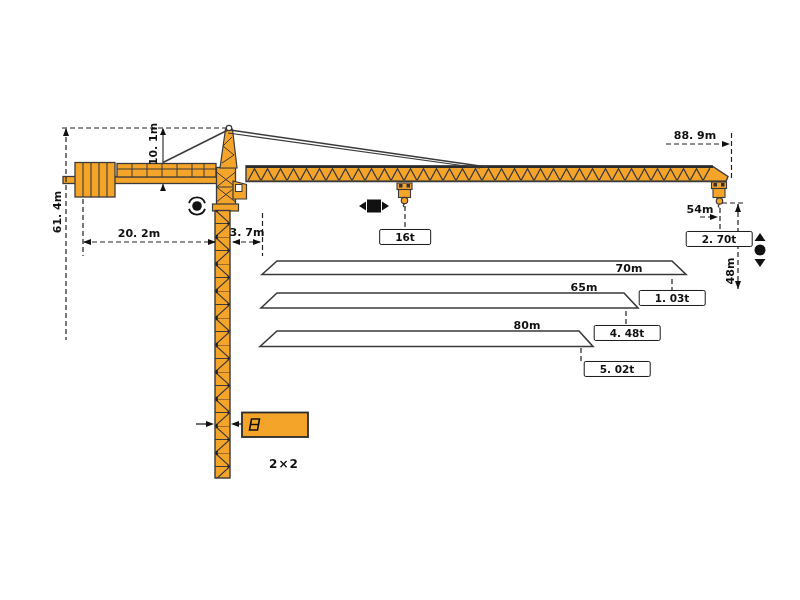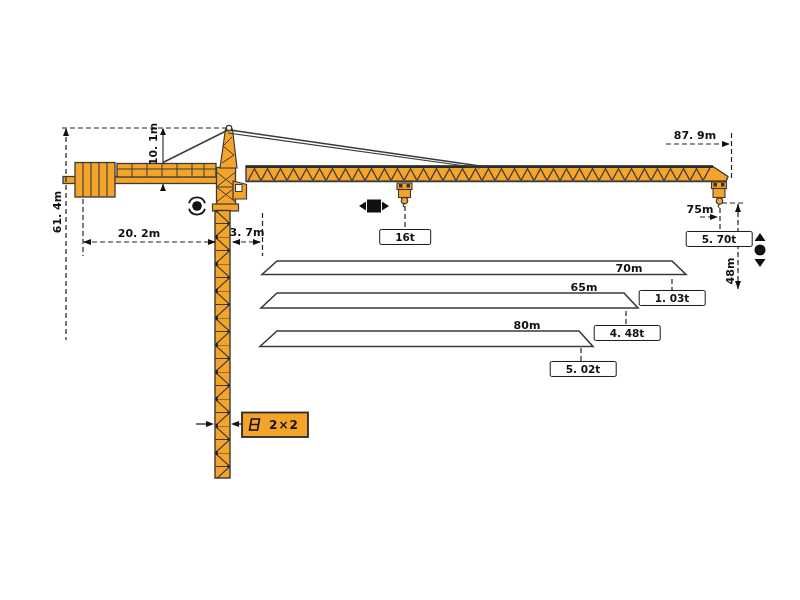--- a/index.html
+++ b/index.html
@@ -6,21 +6,21 @@
   .stage{position:relative;width:800px;height:600px;background:#ffffff;overflow:hidden;
          font-family:"DejaVu Sans",sans-serif;}
   .stage svg{position:absolute;left:0;top:0;}
   .lbl{position:absolute;font:600 11px/1 "DejaVu Sans",sans-serif;color:#111;
        white-space:nowrap;transform:translate(-50%,-50%);}
   .rot{transform:translate(-50%,-50%) rotate(-90deg);}
   .box{position:absolute;font:600 10.5px/1.15 "DejaVu Sans",sans-serif;color:#111;
        background:#fff;border:1.5px solid #1a1a1a;border-radius:2px;padding:1px 15px;
        transform:translate(-50%,-50%);white-space:nowrap;}
   .sect{position:absolute;font:700 12px/1 "DejaVu Sans",sans-serif;color:#111;
-        transform:translate(-50%,-50%);white-space:nowrap;letter-spacing:1px;}
+        transform:translate(-50%,-50%);white-space:nowrap;letter-spacing:1px;margin-top:39px;}
 </style>
 </head>
 <body>
 
 <div class="stage">
 
 <svg width="800" height="600" viewBox="0 0 800 600">
   <defs>
     <pattern id="mastlat" x="215" y="210" width="15" height="27" patternUnits="userSpaceOnUse">
       <path d="M0,0 H15 M0,13.5 H15 M0,0 L15,13.5 L0,27" stroke="#3a3a3a" stroke-width="1.2" fill="none"></path>
@@ -165,30 +165,30 @@
       <path d="M249.5,430 L251.5,419 L259.5,419 L257.5,430 Z" fill="none" stroke="#111" stroke-width="1.6"></path>
       <line x1="250.5" y1="424.5" x2="258.5" y2="424.5" stroke="#111" stroke-width="1.4"></line>
     </g>
   </g>
 </svg>
 
 <span class="lbl rot" style="left:57px;top:212px">61. 4m</span>
 <span class="lbl rot" style="left:153px;top:144px">10. 1m</span>
 <span class="lbl" style="left:139px;top:233px">20. 2m</span>
 <span class="lbl" style="left:247px;top:232px">3. 7m</span>
-<span class="lbl" style="left:695px;top:135px">87. 9m</span>
-<span class="lbl" style="left:700px;top:209px">75m</span>
+<span class="lbl" style="left:695px;top:135px">88. 9m</span>
+<span class="lbl" style="left:700px;top:209px">54m</span>
 <span class="lbl rot" style="left:730px;top:271px">48m</span>
 
 <span class="box" style="left:405px;top:237px">16t</span>
-<span class="box" style="left:719px;top:239px">5. 70t</span>
+<span class="box" style="left:719px;top:239px">2. 70t</span>
 
 <span class="lbl" style="left:629px;top:268px">70m</span>
 <span class="lbl" style="left:584px;top:287px">65m</span>
 <span class="lbl" style="left:527px;top:325px">80m</span>
 
 <span class="box" style="left:672px;top:298px">1. 03t</span>
 <span class="box" style="left:627px;top:333px">4. 48t</span>
-<span class="box" style="left:583px;top:369px">5. 02t</span>
+<span class="box" style="left:617px;top:369px">5. 02t</span>
 
 <span class="sect" style="left:284px;top:425px">2×2</span>
 
 </div>
 
 </body></html>

